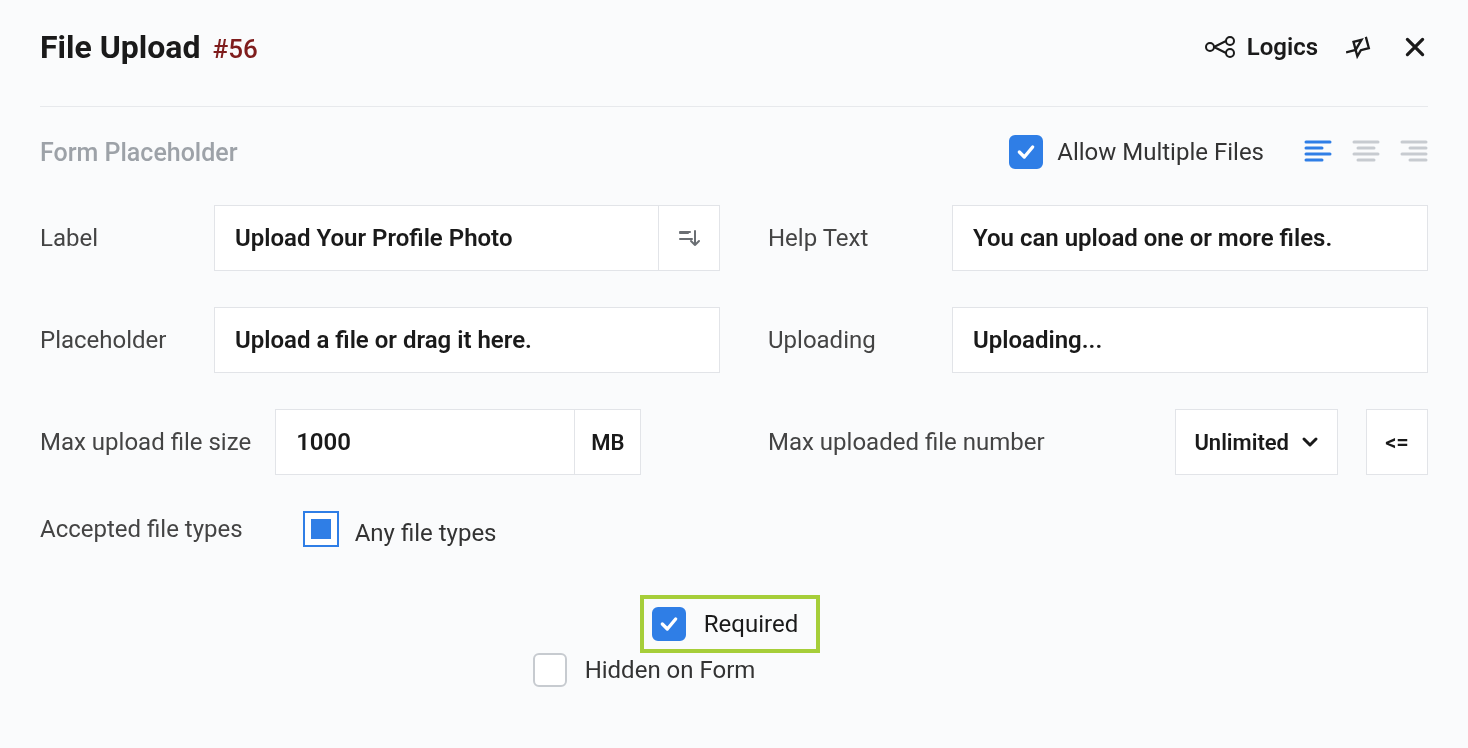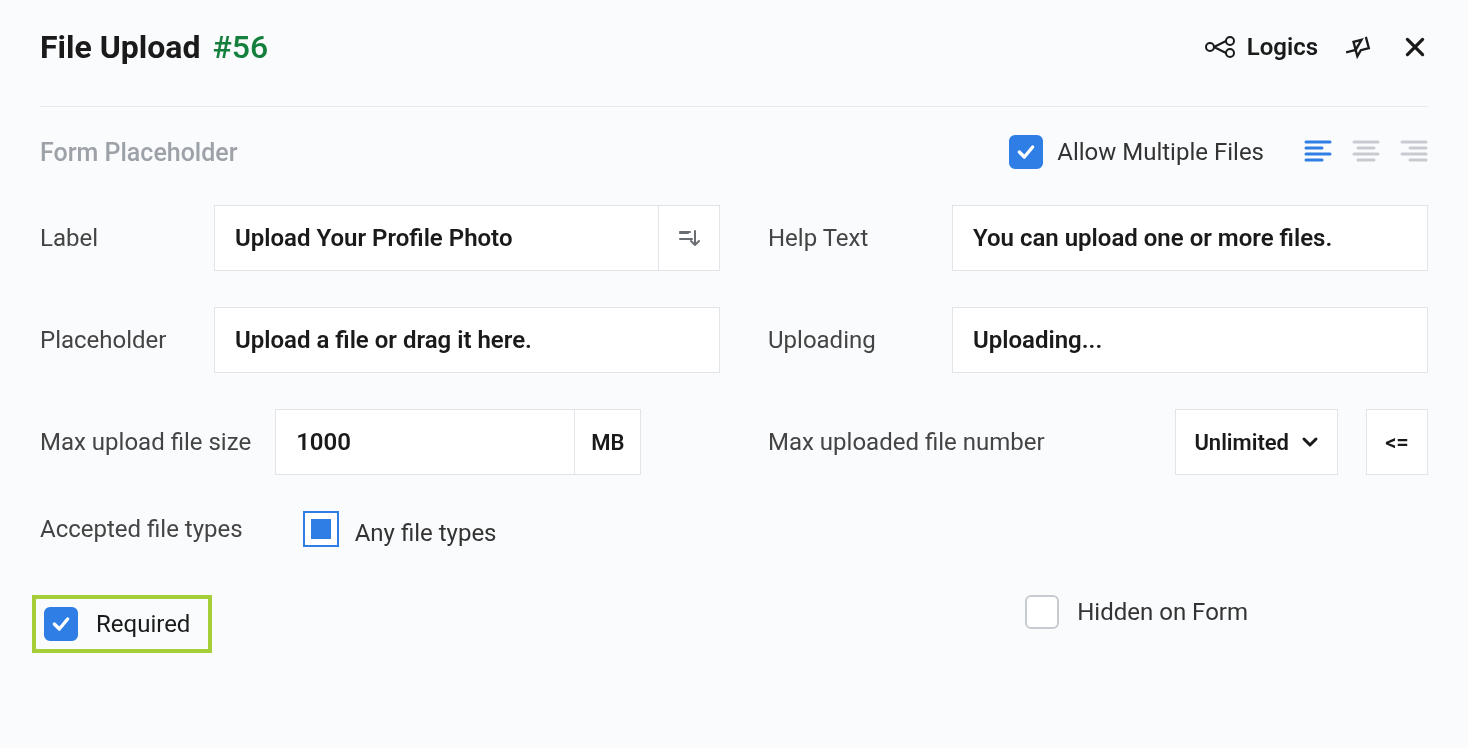--- a/index.html
+++ b/index.html
@@ -27,22 +27,22 @@
   .header-left {
     display: flex;
     align-items: baseline;
     gap: 12px;
   }
   .title {
     font-size: 32px;
     font-weight: 700;
   }
   .id {
-    font-size: 32px;
-    color: #15803d;
+    font-size: 26px;
+    color: #7f1d1d;
     font-weight: 500;
   }
   .header-right {
     display: flex;
     align-items: center;
     gap: 28px;
   }
   .logics {
     display: flex;
     align-items: center;
@@ -212,21 +212,22 @@
   }
   .any-types {
     display: flex;
     align-items: flex-end;
     gap: 16px;
   }
 
   
   .flags-row {
     display: flex;
-    align-items: flex-start;
+    align-items: center;
+    flex-direction: column;
   }
   .flag {
     display: flex;
     align-items: center;
     gap: 18px;
     font-size: 24px;
     color: #333;
   }
   .highlight {
     border: 4px solid #a6ce39;

